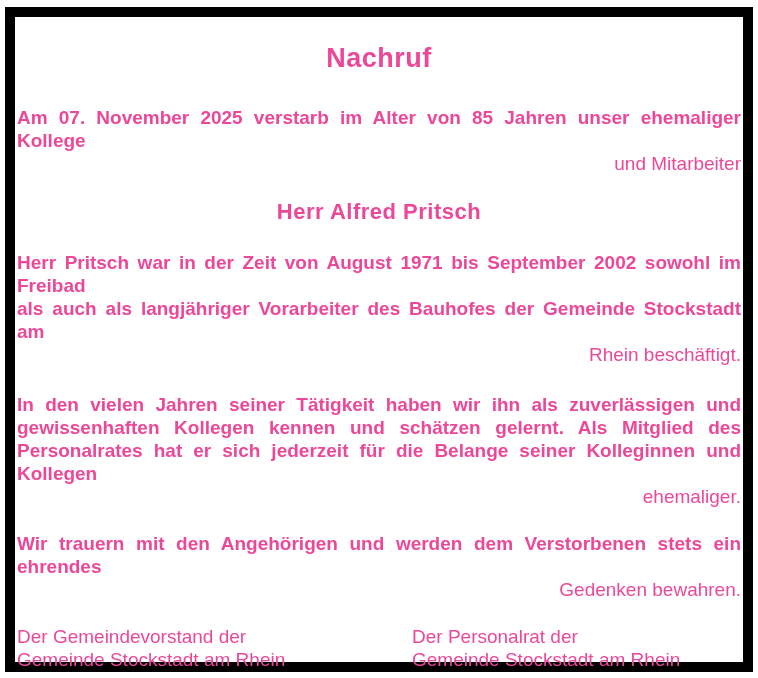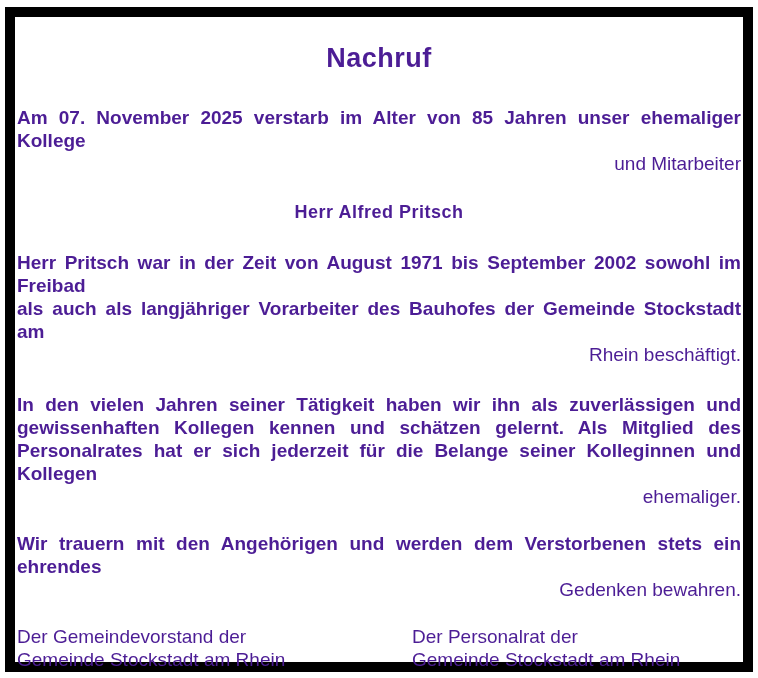--- a/index.html
+++ b/index.html
@@ -7,21 +7,21 @@
     padding: 0;
     background: #ffffff;
   }
   .page {
     position: relative;
     width: 758px;
     height: 678px;
     background: #ffffff;
     overflow: hidden;
     font-family: "Liberation Sans", "DejaVu Sans", sans-serif;
-    color: #4c1d95;
+    color: #ec4899;
   }
   .frame {
     position: absolute;
     left: 5px;
     top: 7px;
     width: 748px;
     height: 665px;
     box-sizing: border-box;
     border: 10px solid #000000;
     background: #ffffff;
@@ -34,21 +34,21 @@
   .title {
     margin-top: 26px;
     font-size: 27px;
     line-height: 30px;
     font-weight: bold;
     text-align: center;
     letter-spacing: 0.5px;
   }
   .deceased-name {
     margin-top: 22px;
-    font-size: 18px;
+    font-size: 22px;
     line-height: 30px;
     font-weight: bold;
     text-align: center;
     letter-spacing: 0.5px;
   }
   .para { margin: 0; }
   .p-intro   { margin-top: 33px; }
   .p-career  { margin-top: 24px; }
   .p-tribute { margin-top: 27px; }
   .p-mourn   { margin-top: 24px; }

